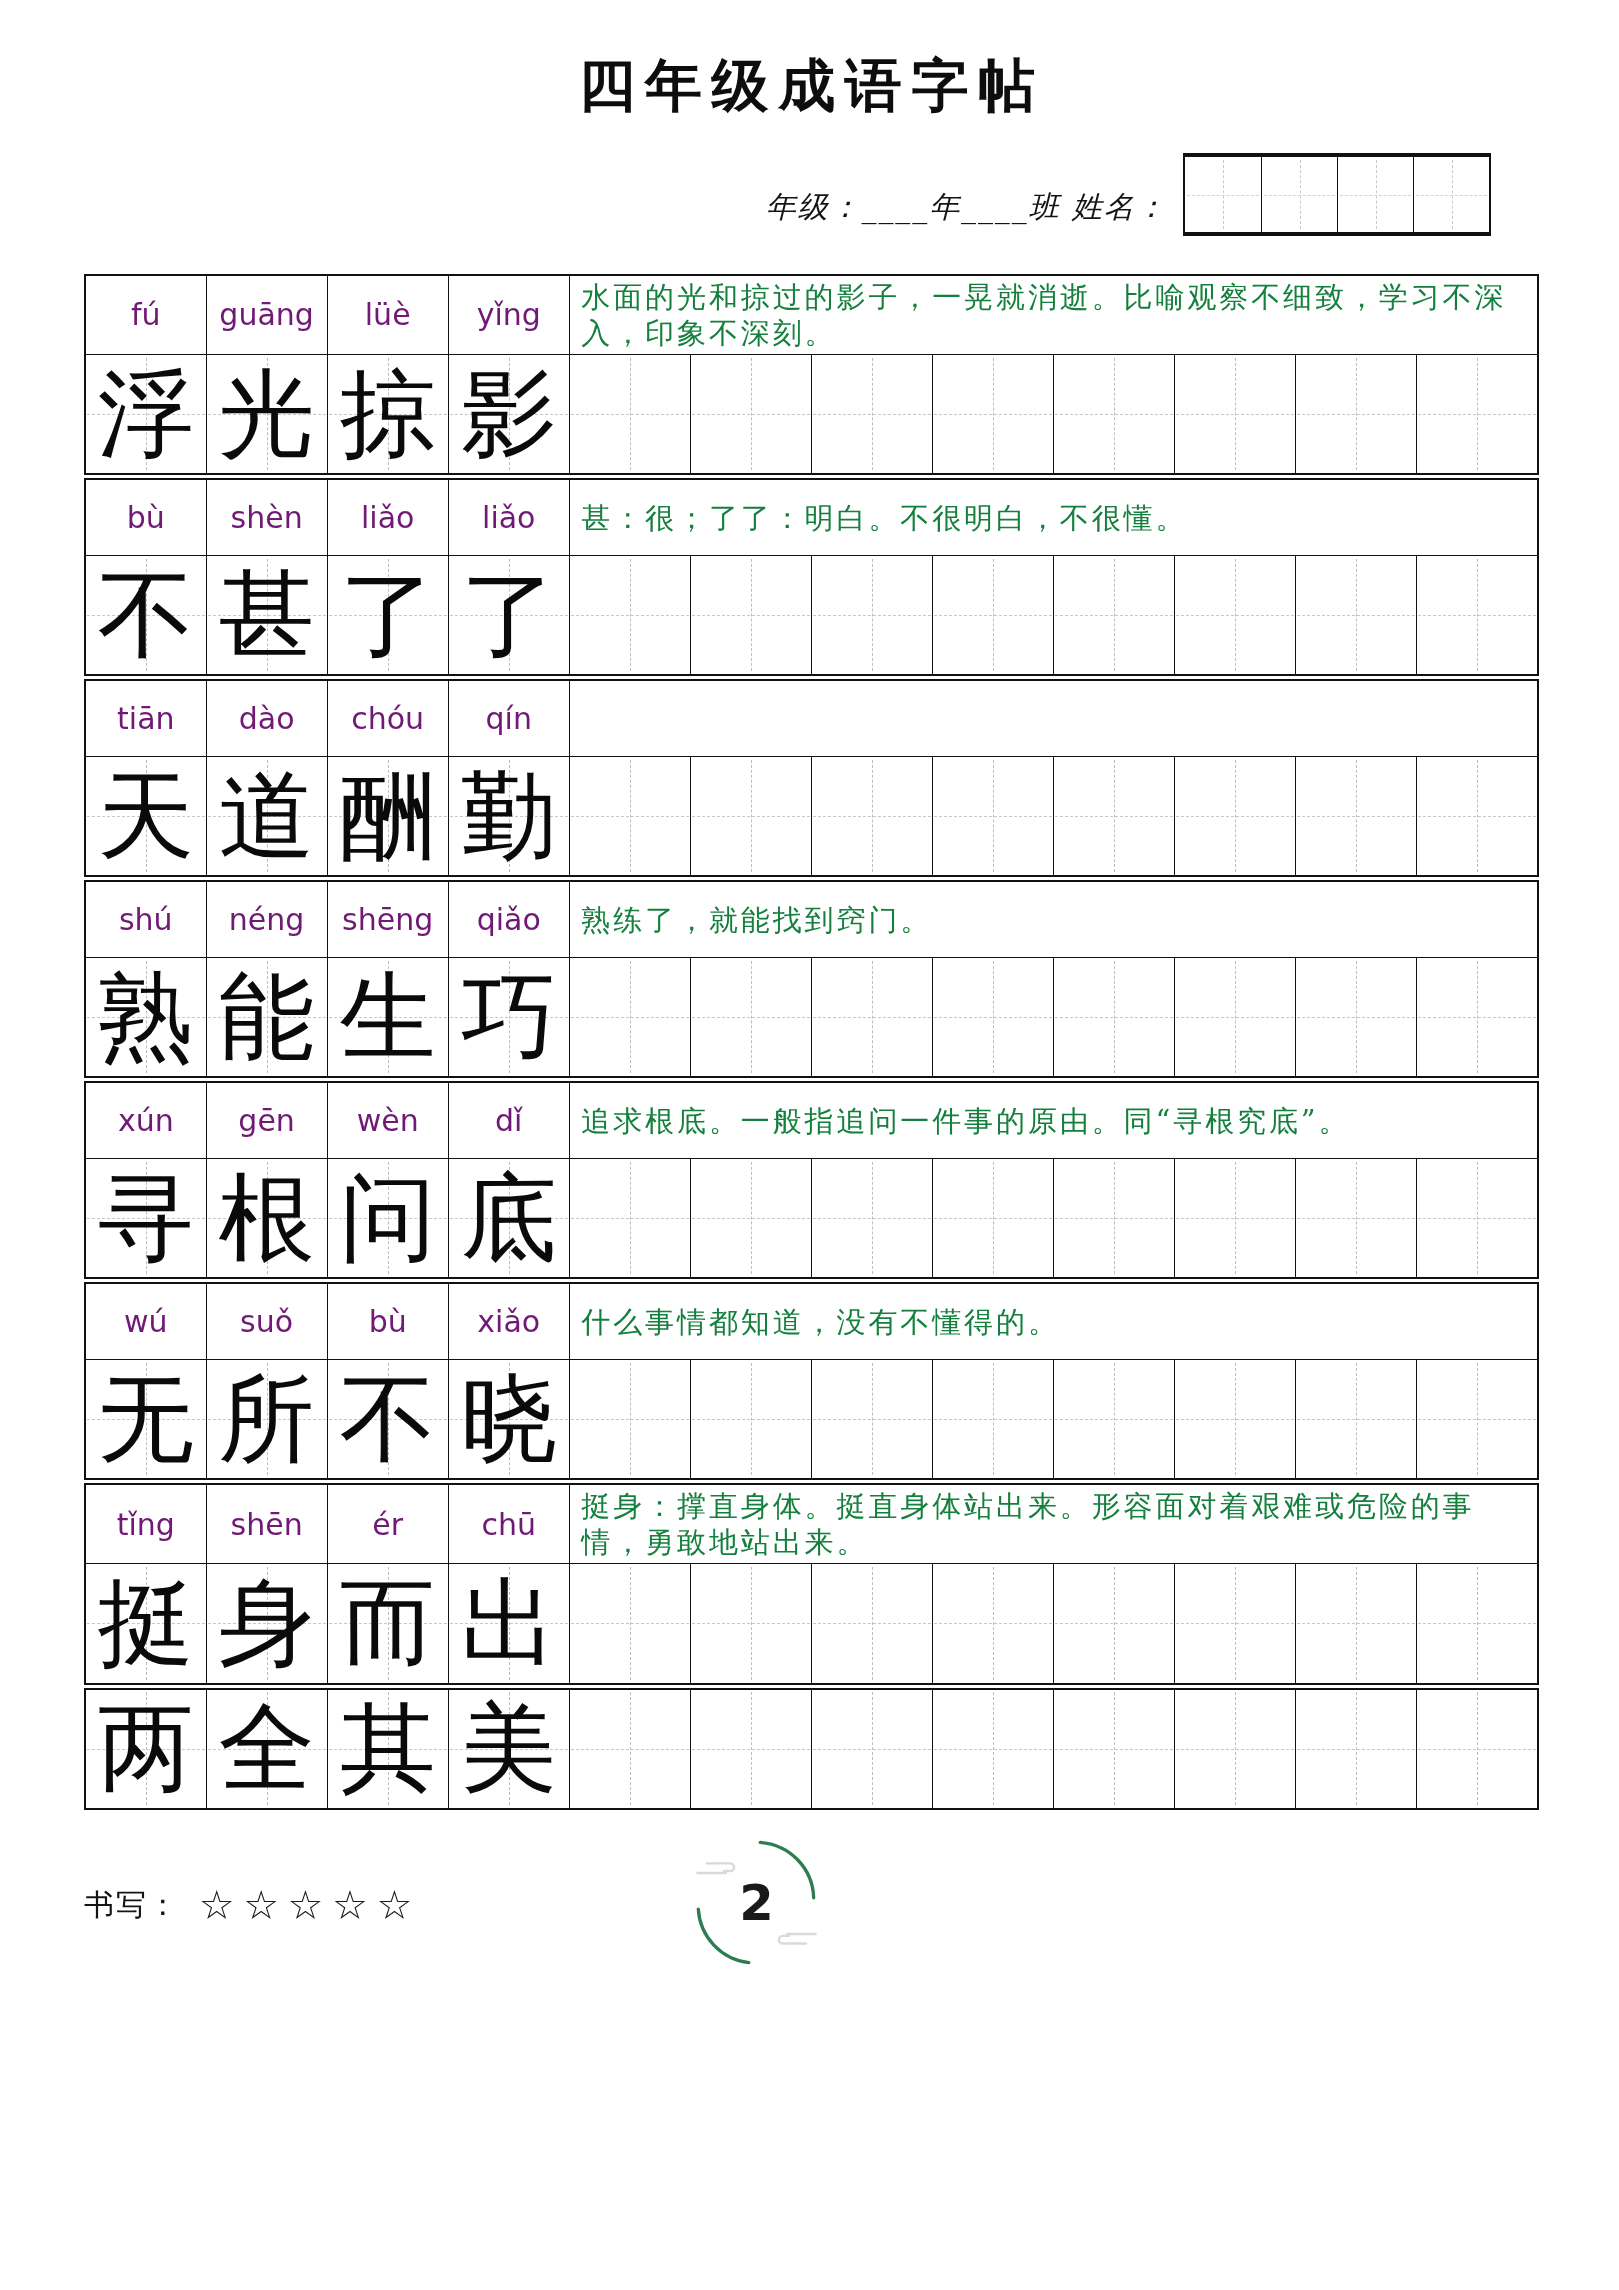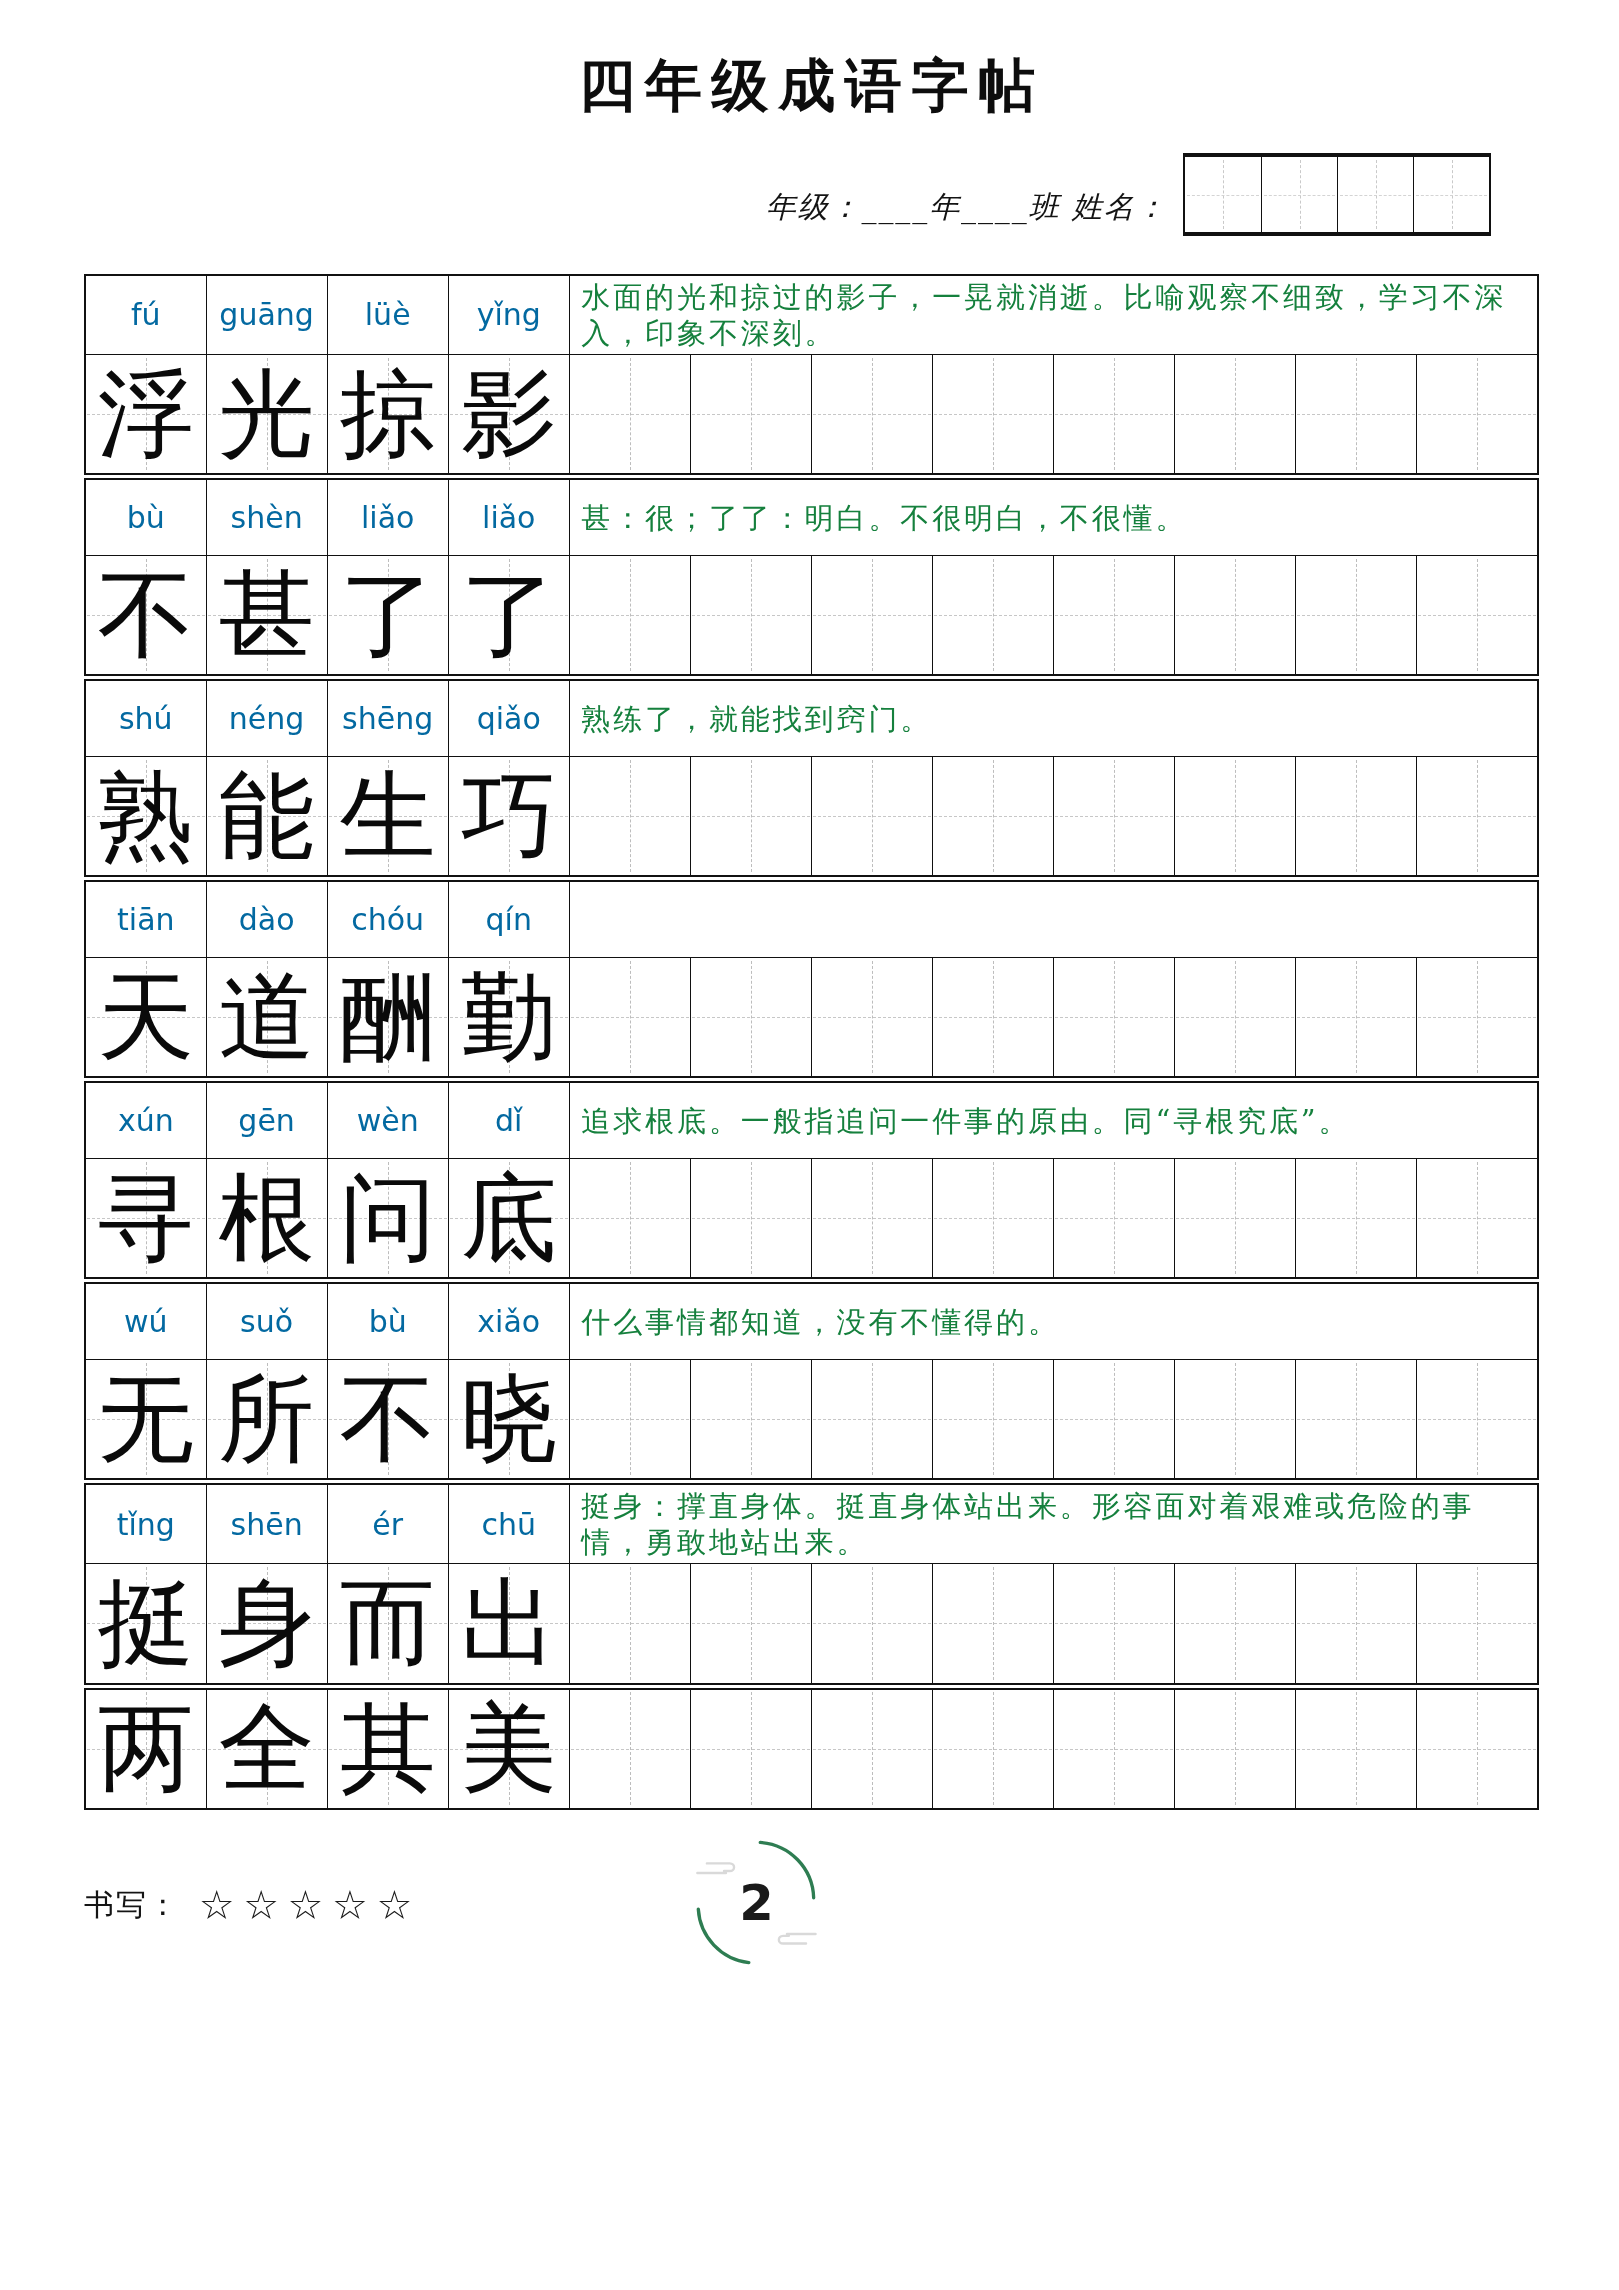--- a/index.html
+++ b/index.html
@@ -44,21 +44,21 @@
   table.block {
     width:1455px; table-layout:fixed; border-collapse:collapse;
     border:2.9px solid #111; background:#fff;
   }
   table.block + table.block { margin-top:3px; }
   table.block td { border:1.9px solid #111; }
 
   .pinyin-row td { height:76px; vertical-align:middle; }
   td.pinyin-cell {
     text-align:center; font-family:"DejaVu Sans", sans-serif;
-    font-size:30px; color:#0369a1;
+    font-size:30px; color:#701a75;
   }
   td.def-cell {
     font-family:"DejaVu Serif", serif; font-size:29px; line-height:36px;
     letter-spacing:2.9px; padding:2.9px 11.5px; color:#15803d;
   }
 
   .char-row td { height:120px; border-top:4.8px solid #111; position:relative; }
   .char-row td::before {
     content:""; position:absolute; left:50%; top:2.9px; bottom:2.9px; width:0;
     border-left:1.9px dashed #bdbdbd;
@@ -149,57 +149,57 @@
             <td class="char-cell empty"></td>
             <td class="char-cell empty"></td>
             <td class="char-cell empty"></td>
           </tr>
     </tbody>
   </table>
 
   <table class="block">
     <tbody>
       <tr class="pinyin-row">
+            <td class="pinyin-cell">tiān</td>
+            <td class="pinyin-cell">dào</td>
+            <td class="pinyin-cell">chóu</td>
+            <td class="pinyin-cell">qín</td>
+            <td class="def-cell" colspan="8"></td>
+          </tr>
+      <tr class="char-row">
+            <td class="char-cell"><span class="glyph">天</span></td>
+            <td class="char-cell"><span class="glyph">道</span></td>
+            <td class="char-cell"><span class="glyph">酬</span></td>
+            <td class="char-cell"><span class="glyph">勤</span></td>
+            <td class="char-cell empty"></td>
+            <td class="char-cell empty"></td>
+            <td class="char-cell empty"></td>
+            <td class="char-cell empty"></td>
+            <td class="char-cell empty"></td>
+            <td class="char-cell empty"></td>
+            <td class="char-cell empty"></td>
+            <td class="char-cell empty"></td>
+          </tr>
+    </tbody>
+  </table>
+
+  <table class="block">
+    <tbody>
+      <tr class="pinyin-row">
             <td class="pinyin-cell">shú</td>
             <td class="pinyin-cell">néng</td>
             <td class="pinyin-cell">shēng</td>
             <td class="pinyin-cell">qiǎo</td>
             <td class="def-cell" colspan="8">熟练了，就能找到窍门。</td>
           </tr>
       <tr class="char-row">
             <td class="char-cell"><span class="glyph">熟</span></td>
             <td class="char-cell"><span class="glyph">能</span></td>
             <td class="char-cell"><span class="glyph">生</span></td>
             <td class="char-cell"><span class="glyph">巧</span></td>
-            <td class="char-cell empty"></td>
-            <td class="char-cell empty"></td>
-            <td class="char-cell empty"></td>
-            <td class="char-cell empty"></td>
-            <td class="char-cell empty"></td>
-            <td class="char-cell empty"></td>
-            <td class="char-cell empty"></td>
-            <td class="char-cell empty"></td>
-          </tr>
-    </tbody>
-  </table>
-
-  <table class="block">
-    <tbody>
-      <tr class="pinyin-row">
-            <td class="pinyin-cell">tiān</td>
-            <td class="pinyin-cell">dào</td>
-            <td class="pinyin-cell">chóu</td>
-            <td class="pinyin-cell">qín</td>
-            <td class="def-cell" colspan="8"></td>
-          </tr>
-      <tr class="char-row">
-            <td class="char-cell"><span class="glyph">天</span></td>
-            <td class="char-cell"><span class="glyph">道</span></td>
-            <td class="char-cell"><span class="glyph">酬</span></td>
-            <td class="char-cell"><span class="glyph">勤</span></td>
             <td class="char-cell empty"></td>
             <td class="char-cell empty"></td>
             <td class="char-cell empty"></td>
             <td class="char-cell empty"></td>
             <td class="char-cell empty"></td>
             <td class="char-cell empty"></td>
             <td class="char-cell empty"></td>
             <td class="char-cell empty"></td>
           </tr>
     </tbody>

